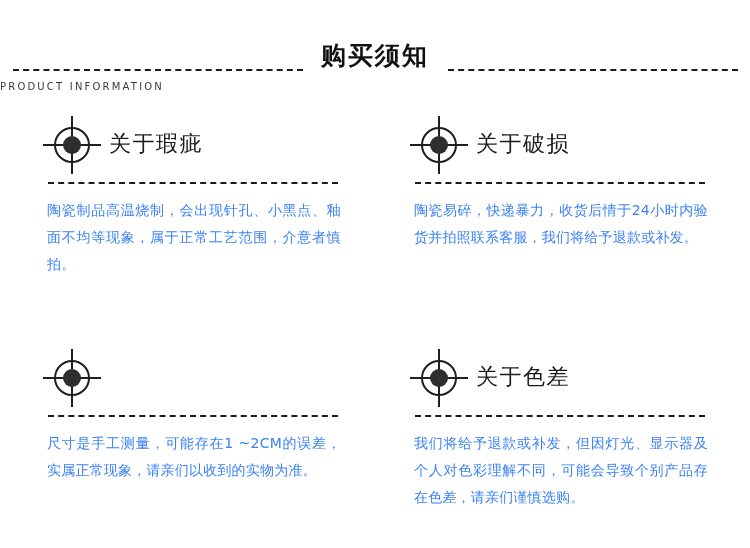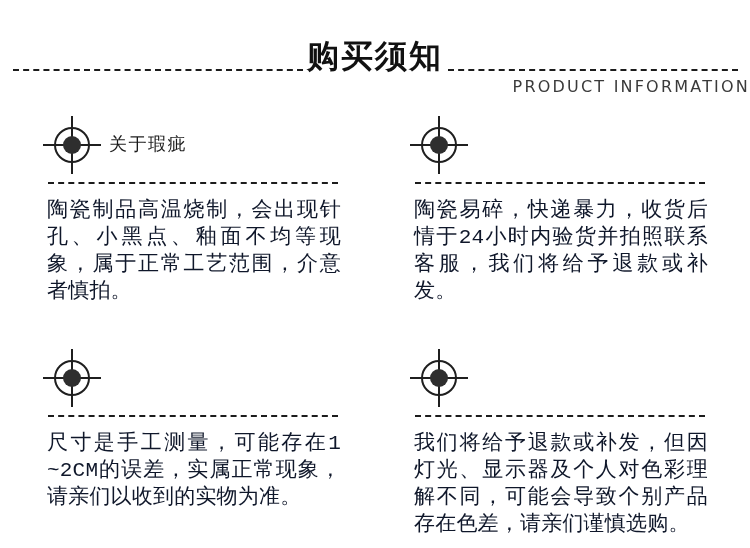--- a/index.html
+++ b/index.html
@@ -32,33 +32,33 @@
   }
   .header-rule.left  { left: 13px;  width: 290px; }
   .header-rule.right { left: 448px; width: 290px; }
 
   .page-title {
     position: absolute;
     left: 0;
     top: 40px;
     width: 750px;
     text-align: center;
-    font-size: 32px;
+    font-size: 25px;
     font-weight: bold;
     letter-spacing: 2px;
     line-height: 32px;
     color: #111111;
   }
   .page-subtitle {
     position: absolute;
     left: 0;
     top: 79px;
     width: 750px;
-    text-align: right;
-    font-size: 16px;
+    text-align: left;
+    font-size: 10px;
     letter-spacing: 2.2px;
     color: #3a3a3a;
     line-height: 16px;
   }
 
   
   .cards {
     position: absolute;
     left: 0;
     top: 112px;
@@ -120,21 +120,21 @@
     left: 28px;
     top: 0;
     width: 2px;
     height: 58px;
   }
 
   .card-title {
     position: absolute;
     left: 66px;
     top: 17px;
-    font-size: 18px;
+    font-size: 22px;
     font-weight: 500;
     letter-spacing: 1.5px;
     color: #1a1a1a;
     line-height: 30px;
     white-space: nowrap;
   }
 
   .card-rule {
     position: absolute;
     left: 5px;
@@ -142,26 +142,25 @@
     width: 290px;
     height: 0;
     border-top: 2px dashed #1c1c1c;
   }
 
   .card-body {
     position: absolute;
     left: 4px;
     top: 85px;
     width: 294px;
-    font-size: 21px;
+    font-size: 14px;
     line-height: 27px;
     letter-spacing: 0.2px;
-    color: #0f172a;
+    color: #3b82f6;
     text-align: justify;
-    font-family: Liberation Mono, monospace;
   }
 </style>
 </head>
 <body>
 
 <div class="header">
   <div class="header-rule left"></div>
   <div class="header-rule right"></div>
   <div class="page-title">购买须知</div>
   <div class="page-subtitle">PRODUCT INFORMATION</div>
@@ -184,20 +183,21 @@
   </div>
 
   <div class="card c1">
     <div class="card-head">
       <div class="crosshair">
         <div class="bar-h"></div>
         <div class="bar-v"></div>
         <div class="ring"></div>
         <div class="dot"></div>
       </div>
+      <div class="card-title">关于破损</div>
       <div class="card-rule"></div>
     </div>
     <div class="card-body">陶瓷易碎，快递暴力，收货后情于24小时内验货并拍照联系客服，我们将给予退款或补发。</div>
   </div>
 
   <div class="card c2">
     <div class="card-head">
       <div class="crosshair">
         <div class="bar-h"></div>
         <div class="bar-v"></div>
@@ -210,18 +210,19 @@
   </div>
 
   <div class="card c3">
     <div class="card-head">
       <div class="crosshair">
         <div class="bar-h"></div>
         <div class="bar-v"></div>
         <div class="ring"></div>
         <div class="dot"></div>
       </div>
+      <div class="card-title">关于色差</div>
       <div class="card-rule"></div>
     </div>
     <div class="card-body">我们将给予退款或补发，但因灯光、显示器及个人对色彩理解不同，可能会导致个别产品存在色差，请亲们谨慎选购。</div>
   </div>
 
 </div>
 
 </body></html>

